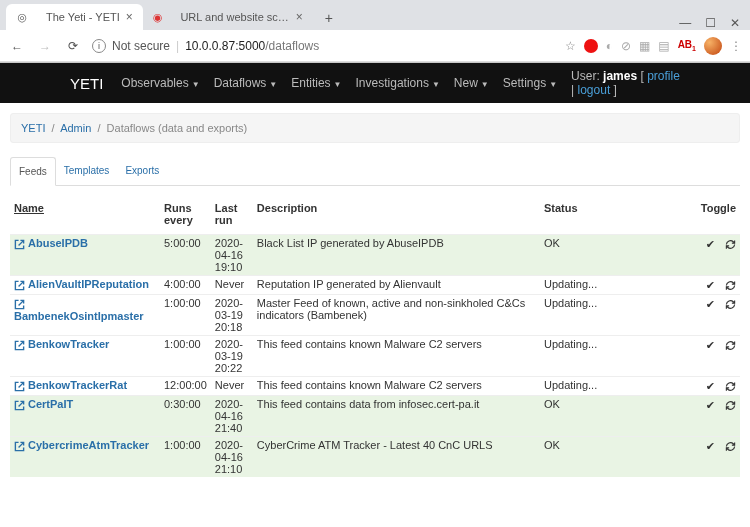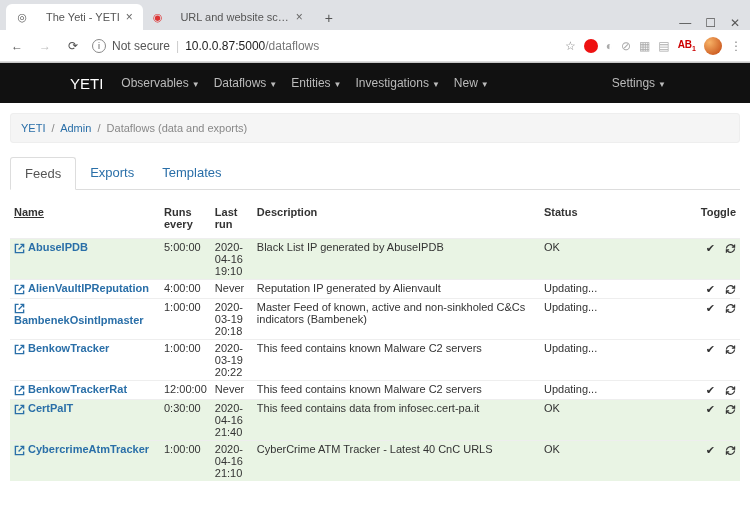--- a/index.html
+++ b/index.html
@@ -28,21 +28,21 @@
   .navitem { color:#bbb; margin-right:14px; cursor:pointer;text-align:center; }
   .navitem .caret { font-size:8px; margin-left:3px; }
   .spacer { flex:1; }
   .userblk { color:#bbb; }
   .userblk a { color:#4a9fd8; text-decoration:none; }
   
   .content { padding:10px 10px 0 10px; }
   .crumbs { background:#f5f5f5; border:1px solid #eee; border-radius:3px; padding:8px 10px; font-size:11px; color:#888; }
   .crumbs a { color:#2a6fa8; text-decoration:none; }
   .tabs { margin-top:14px; border-bottom:1px solid #ddd; display:flex; }
-  .tabs .t { padding:8px 14px; font-size:13px; color:#2a6fa8; cursor:pointer; }
+  .tabs .t { padding:8px 8px; font-size:10px; color:#2a6fa8; cursor:pointer; }
   .tabs .t.active { color:#555; border:1px solid #ddd; border-bottom:1px solid #fff; border-top-left-radius:3px; border-top-right-radius:3px; margin-bottom:-1px; background:#fff; }
   table { width:100%; border-collapse:collapse; font-size:11px; margin-top:8px; }
   th { text-align:left; font-weight:bold; color:#333; padding:8px 4px; border-bottom:1px solid #eee; vertical-align:top; }
   td { padding:2px 4px; border-top:1px solid #eee; vertical-align:top; color:#333; }
   tr.ok td { background:#e9f4e4; }
   td.name a { color:#2a6fa8; text-decoration:none; font-weight:bold; }
   td.name .ext-icon { color:#2a6fa8; margin-right:3px; font-size:10px; display:inline-block; }
   .col-name   { width:150px;text-decoration:underline; }
   .col-runs   { width:48px;margin-left:7px; }
   .col-last   { width:42px; }
@@ -102,35 +102,41 @@
 
 <div class="appbar">
   <span class="brand">YETI</span>
   <span class="navitem"><span>Observables</span><span class="caret">▼</span></span>
   <span class="navitem"><span>Dataflows</span><span class="caret">▼</span></span>
   <span class="navitem"><span>Entities</span><span class="caret">▼</span></span>
   <span class="navitem"><span>Investigations</span><span class="caret">▼</span></span>
   <span class="navitem"><span>New</span><span class="caret">▼</span></span>
   <span class="spacer"></span>
   <span class="navitem"><span>Settings</span><span class="caret">▼</span></span>
+  <span class="userblk">
+    <span>User:</span>
+    <b style="color:#fff">james</b>
+    [ <a href="#">profile</a> |
+    <a href="#">logout</a> ]
+  </span>
 </div>
 
 <div class="content">
   <div class="crumbs">
     <a href="#">YETI</a>
     &nbsp;/&nbsp;
     <a href="#">Admin</a>
     &nbsp;/&nbsp;
     <span>Dataflows (data and exports)</span>
   </div>
 
   <div class="tabs">
     <div class="t active">Feeds</div>
+    <div class="t">Templates</div>
     <div class="t">Exports</div>
-    <div class="t">Templates</div>
   </div>
 
   <table>
     <thead>
       <tr>
         <th class="col-name">Name</th>
         <th class="col-runs">Runs every</th>
         <th class="col-last">Last run</th>
         <th class="col-desc">Description</th>
         <th class="col-status">Status</th>

